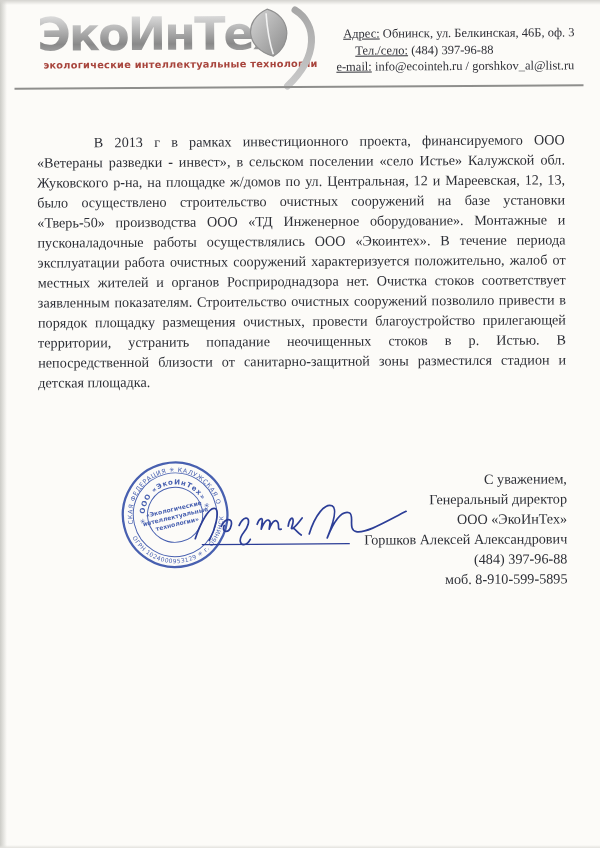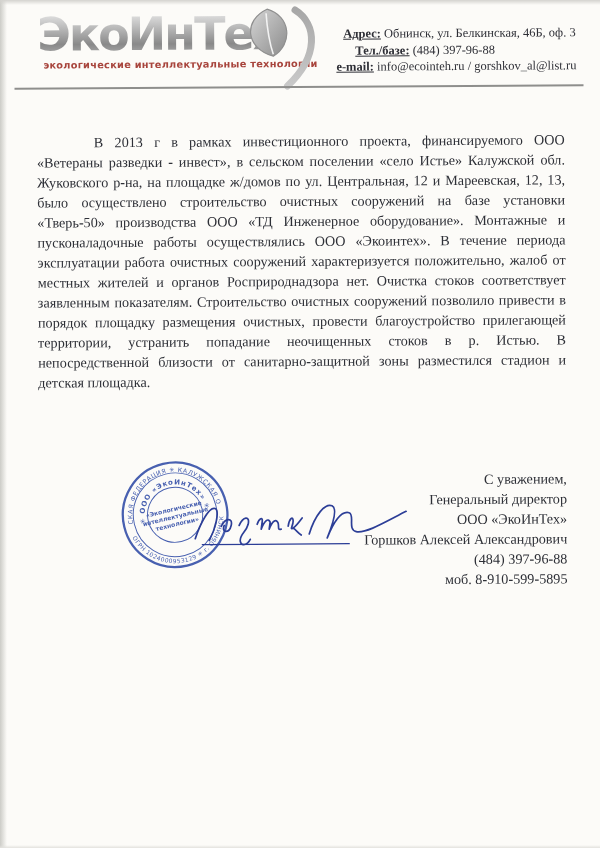--- a/index.html
+++ b/index.html
@@ -37,21 +37,21 @@
     margin:2px 0 0 6px;white-space:nowrap;
   }
   .logo-mark{position:absolute;left:206px;top:-6px;}
   .contact{
     position:absolute;left:301px;top:26px;width:292px;
     font-size:12.5px;line-height:16.5px;color:#2e2f36;
   }
   .contact .row{white-space:nowrap;}
   .contact .r1{margin-left:7px;}
   .contact .r2{margin-left:19px;}
-  .contact .lbl{font-weight:bold;text-decoration:underline;padding-left:36px;}
+  .contact .lbl{font-weight:normal;text-decoration:underline;padding-left:36px;}
   .rule{position:absolute;left:15px;right:16px;top:86px;height:0;
     border-top:2px solid #8e8e8c;}
 
   
   .body-text{
     position:absolute;left:37px;top:131px;width:528px;
     font-size:14.2px;line-height:20px;color:#2e3037;
     text-align:justify;text-indent:57px;margin:0;
   }
 
@@ -91,21 +91,21 @@
           <path d="M 30,50 C 26,38 24,24 23,9" stroke="#f2f2f2" stroke-width="1.6" fill="none"></path>
         </svg>
       </div>
 
       <div class="contact">
         <div class="row r1">
           <span class="lbl">Адрес:</span>
           <span>Обнинск, ул. Белкинская, 46Б, оф. 3</span>
         </div>
         <div class="row r2">
-          <span class="lbl">Тел./базе:</span>
+          <span class="lbl">Тел./село:</span>
           <span>(484) 397-96-88</span>
         </div>
         <div class="row">
           <span class="lbl">e-mail:</span>
           <span>info@ecointeh.ru / gorshkov_al@list.ru</span>
         </div>
       </div>
       <div class="rule"></div>
     </header>
 

